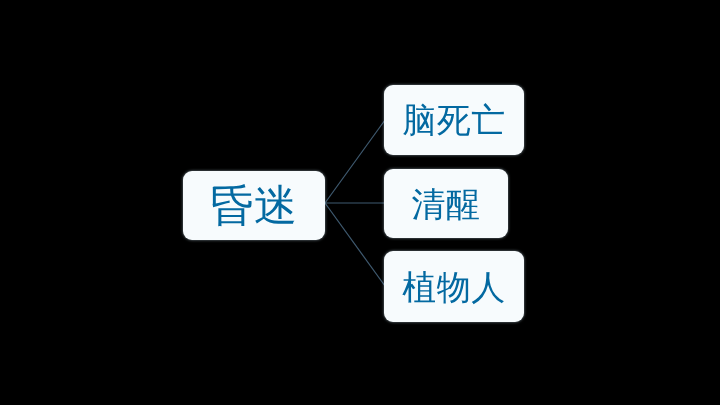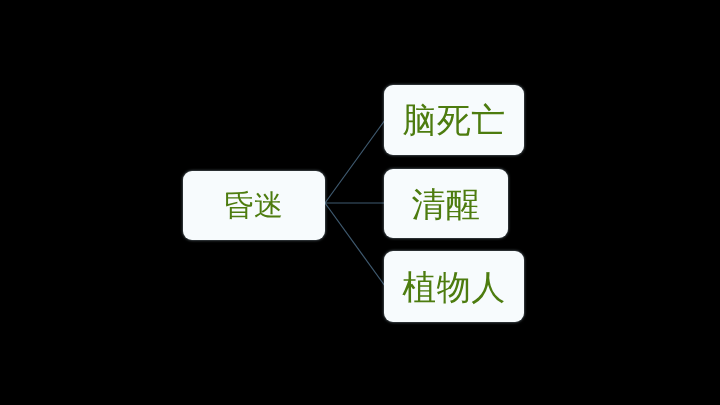--- a/index.html
+++ b/index.html
@@ -31,35 +31,35 @@
     box-sizing: border-box;
     background: #f7fbfd;
     border-radius: 9px;
     display: flex;
     align-items: center;
     justify-content: center;
     box-shadow: 0 0 3px rgba(215, 240, 255, 0.55);
     z-index: 2;
   }
   .node-label {
-    color: #4d7c0f;
+    color: #0369a1;
     font-family: "DejaVu Sans", "Liberation Sans", sans-serif;
     font-weight: 400;
     letter-spacing: 0.5px;
     line-height: 1;
     white-space: nowrap;
   }
   
   #node-root {
     left: 183px;
     top: 171px;
     width: 142px;
     height: 69px;
   }
-  #node-root .node-label { font-size: 29px; }
+  #node-root .node-label { font-size: 43px; }
 
   
   #node-branch-0 {
     left: 384px;
     top: 85px;
     width: 140px;
     height: 70px;
   }
   #node-branch-1 {
     left: 384px;

